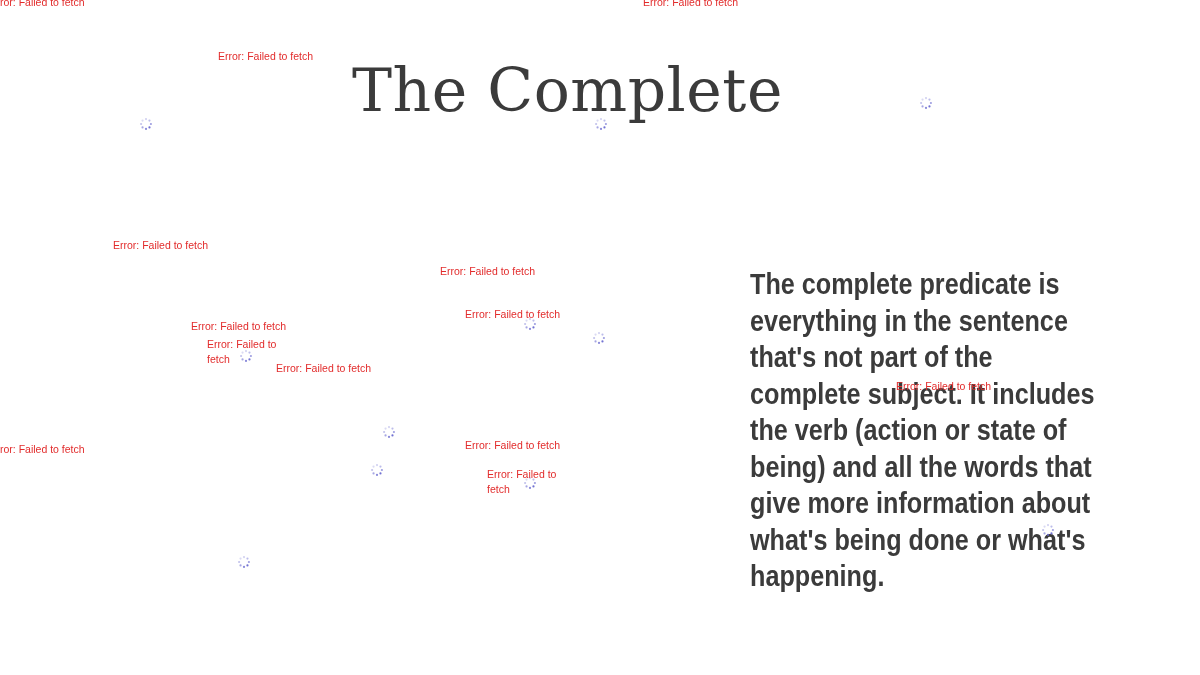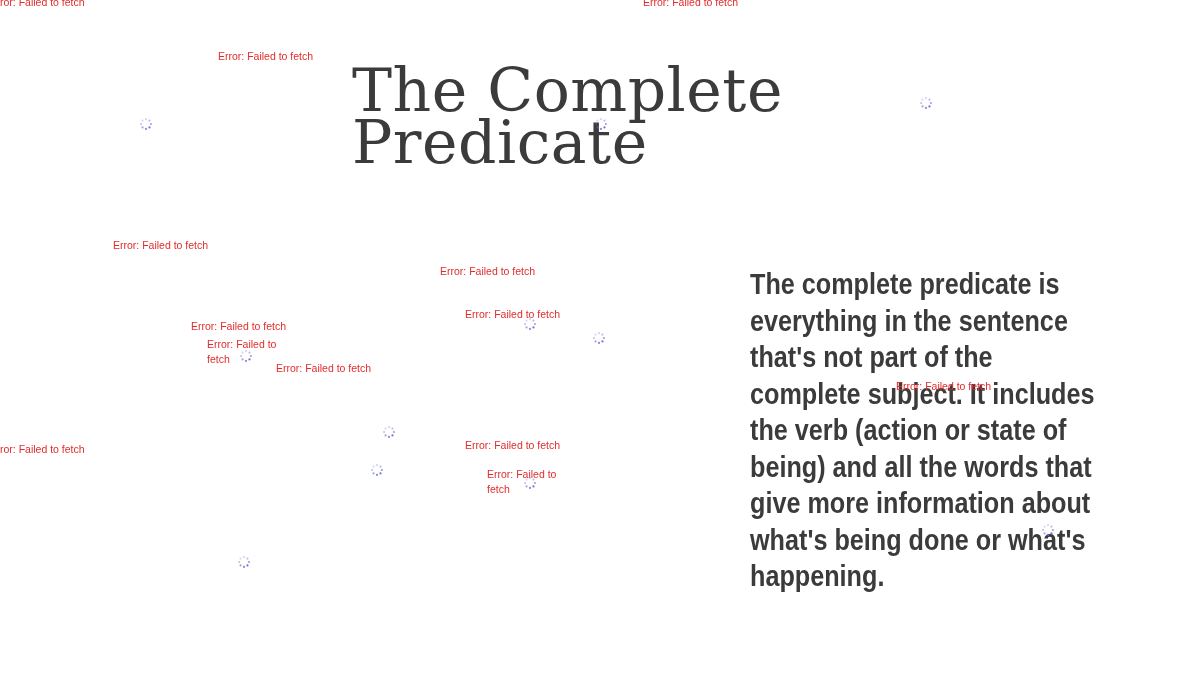--- a/index.html
+++ b/index.html
@@ -70,21 +70,20 @@
 </style>
 </head>
 <body>
 
 <div class="canvas">
 
   <div class="title" style="color: rgb(59, 59, 59);">
 
       <div class="title-line">The Complete</div>
 
-      <div class="title-line">Predicate</div>
     </div>
 
   <div class="body-text" style="color: rgb(59, 59, 59);">
 
       <div class="body-line">The complete predicate is</div>
 
       <div class="body-line">everything in the sentence</div>
 
       <div class="body-line">that's not part of the</div>
 

